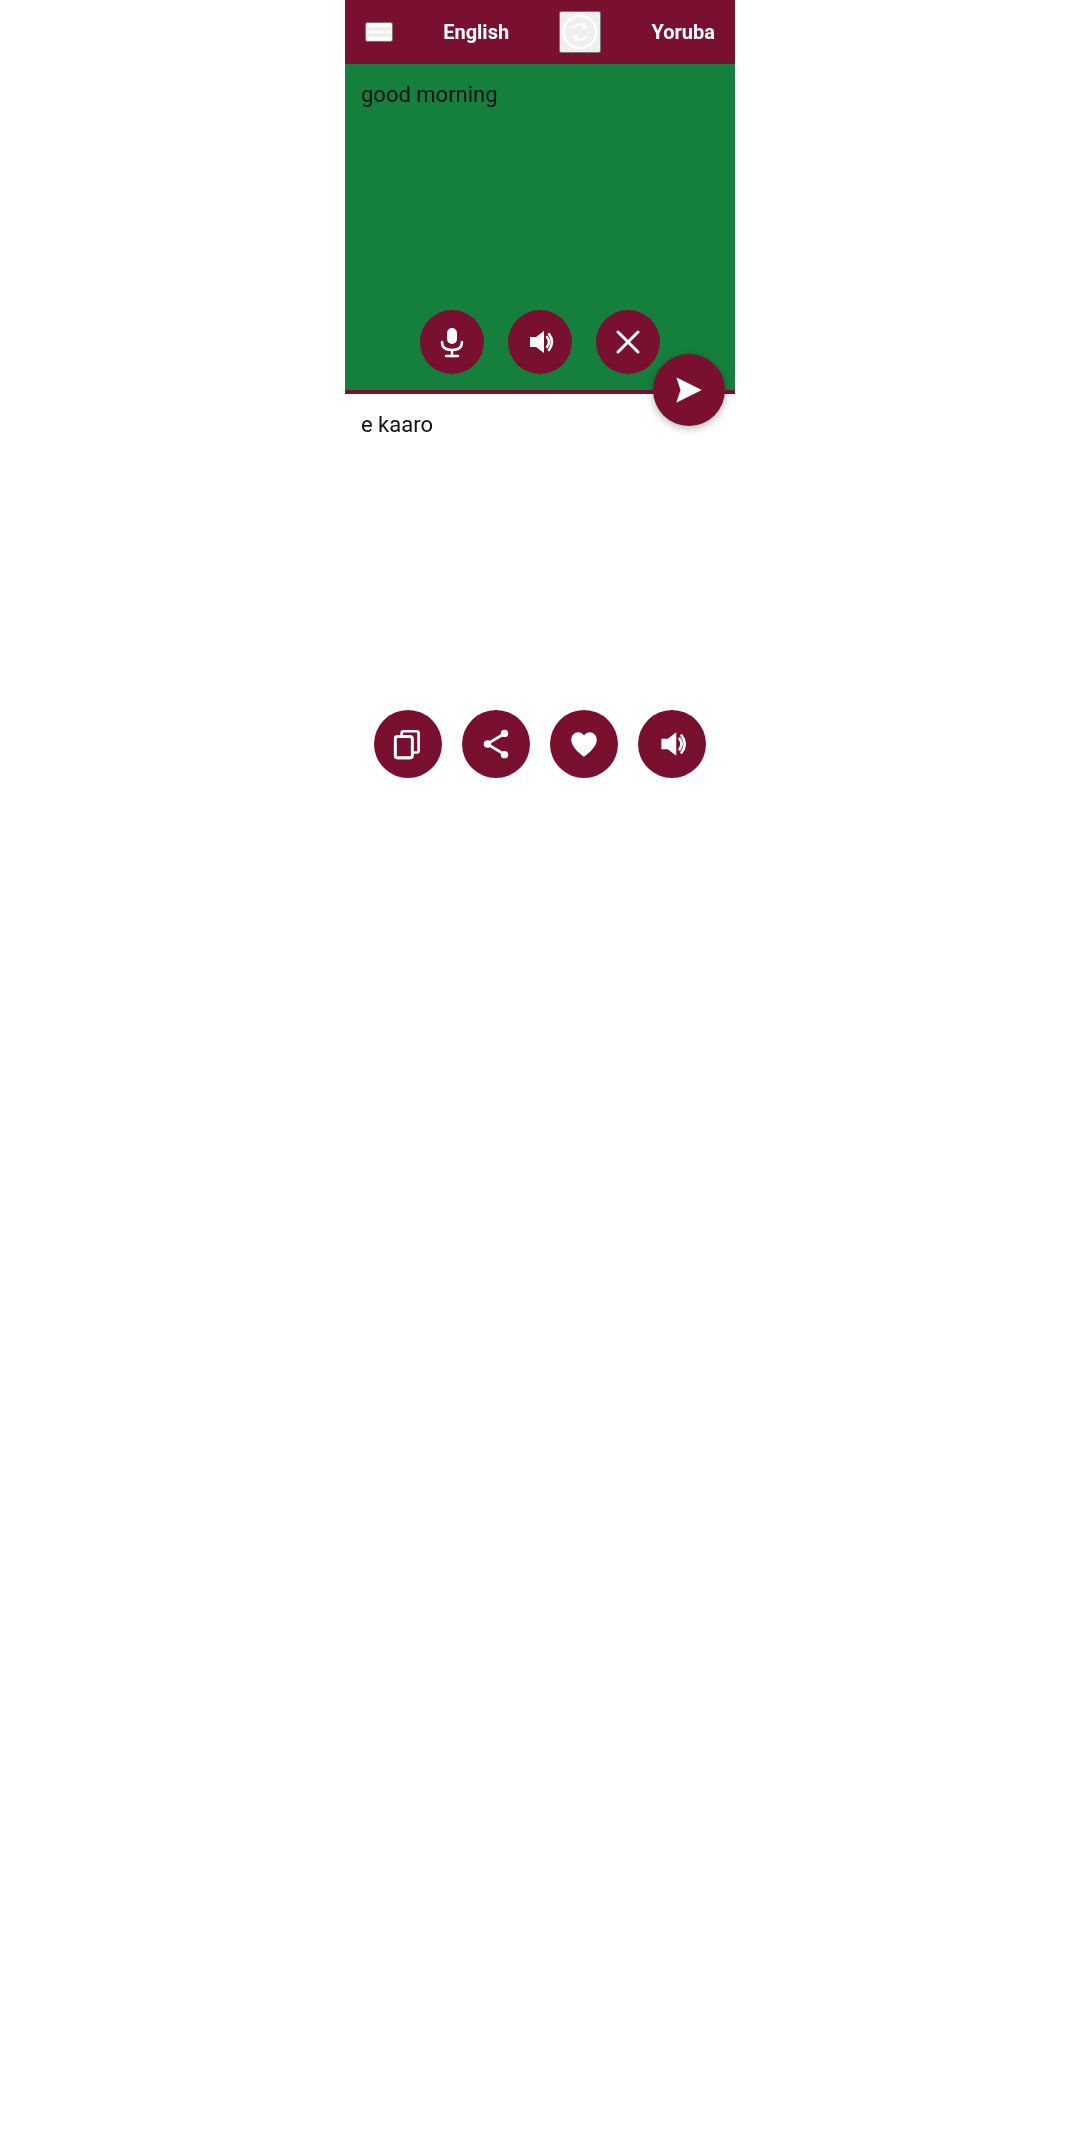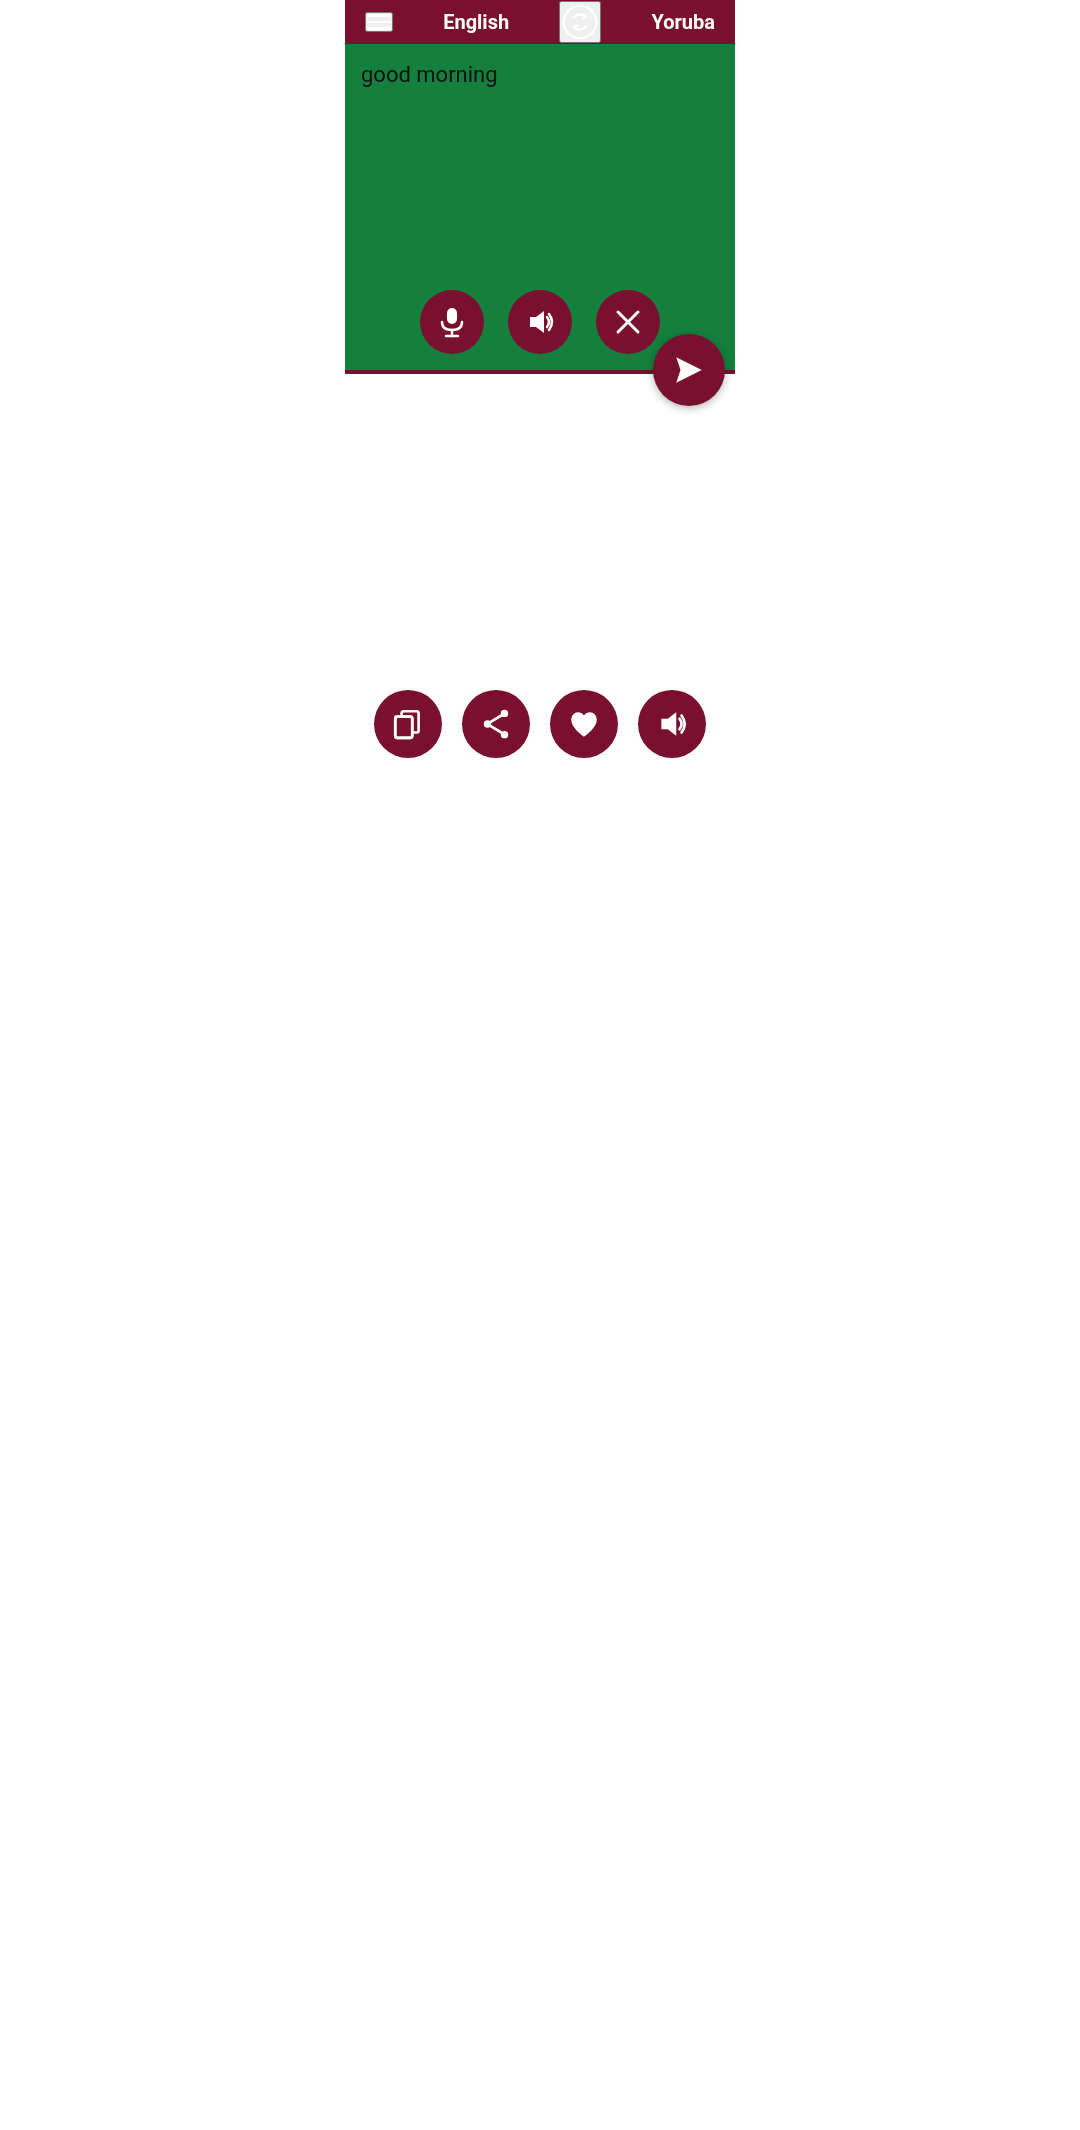--- a/index.html
+++ b/index.html
@@ -17,21 +17,21 @@
       background: #fff;
       overflow-x: hidden;
     }
 
     .header {
       background-color: #7a1030;
       display: flex;
       align-items: center;
       justify-content: space-between;
       padding: 14px 20px;
-      height: 44px;
+      height: 64px;
     }
 
     .header-menu {
       color: white;
       font-size: 22px;
       cursor: pointer;
       display: flex;
       flex-direction: column;
       gap: 4px;
     }
@@ -227,20 +227,21 @@
   </div>
 
   <button class="translate-btn" aria-label="Translate">
     <svg viewBox="0 0 32 32" xmlns="http://www.w3.org/2000/svg">
       <polygon points="4,4 28,16 4,28 8,16" fill="white"></polygon>
     </svg>
   </button>
 </div>
 
 <div class="output-section">
+  <div class="output-text">e kaaro</div>
 
   <div class="output-actions">
     <button class="output-btn" aria-label="Copy">
       <svg viewBox="0 0 32 32" xmlns="http://www.w3.org/2000/svg">
         <rect x="10" y="4" width="16" height="20" rx="2" ry="2" stroke="white" stroke-width="2.5" fill="none"></rect>
         <rect x="4" y="9" width="16" height="20" rx="2" ry="2" fill="white" stroke="white" stroke-width="0.5"></rect>
         <rect x="4" y="9" width="16" height="20" rx="2" ry="2" stroke="white" stroke-width="2.5" fill="#7a1030"></rect>
         <rect x="4" y="9" width="16" height="20" rx="2" ry="2" fill="none" stroke="white" stroke-width="2.5"></rect>
       </svg>
     </button>

